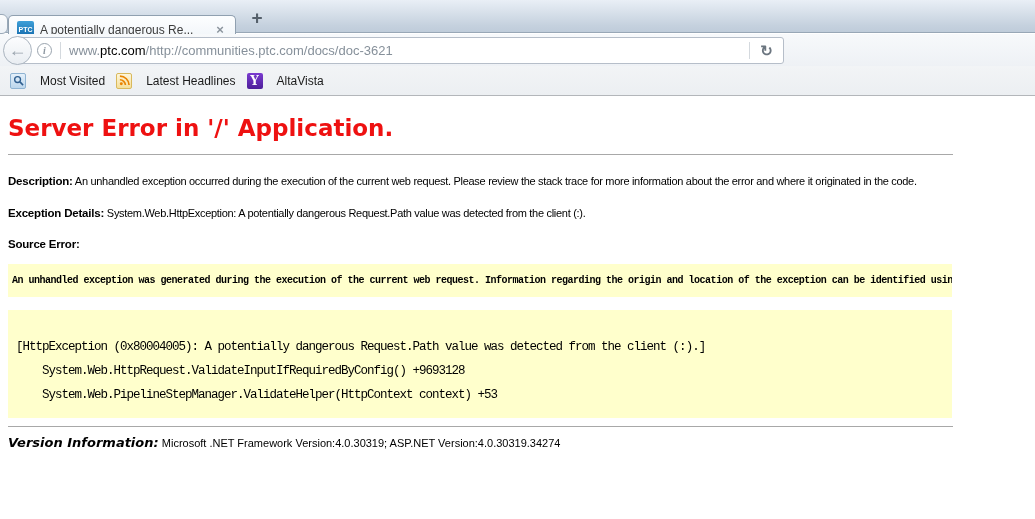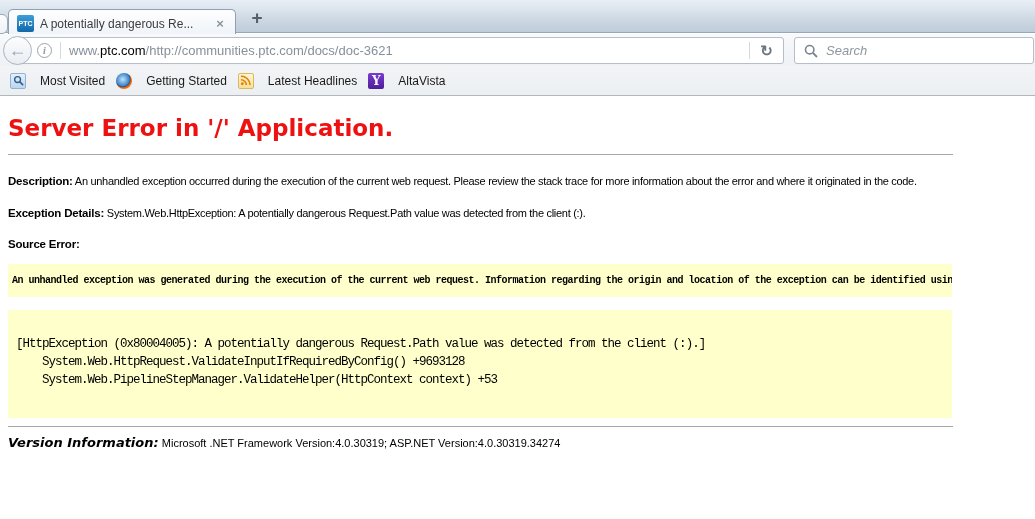--- a/index.html
+++ b/index.html
@@ -8,21 +8,21 @@
 
   .browser { position:relative; width:1035px; height:519px; }
 
   
   .tabbar { position:absolute; left:0; top:0; width:1035px; height:33px;
             background:linear-gradient(#e9eff6, #c5d1de 80%, #bfccda);
             border-bottom:1px solid #98a7b6; }
   .tab-nub { position:absolute; left:-8px; top:14px; width:16px; height:20px;
              background:linear-gradient(#fbfcfd,#eef2f7); border:1px solid #9aa9b8;
              border-radius:6px; }
-  .tab { position:absolute; left:8px; top:9px; width:228px; height:28px;
+  .tab { position:absolute; left:8px; top:15px; width:228px; height:28px;
          background:linear-gradient(#fdfeff,#eef3f8);
          border:1px solid #90a0b0; border-bottom:none;
          border-radius:5px 5px 0 0; display:flex; align-items:center; padding:0 8px; }
   .favicon { width:17px; height:17px; border-radius:2px; flex:0 0 17px;
              background:linear-gradient(#3d9fd8,#1267a9);
              color:#fff; font-size:7px; font-weight:bold; text-align:center;
              line-height:17px; letter-spacing:0; }
   .tab-title { flex:1; margin:0 6px; font-size:12px; color:#3c3c3c; white-space:nowrap;
                overflow:hidden; }
   .tab-close { flex:0 0 14px; color:#8b949d; font-size:13px; font-weight:bold;
@@ -83,21 +83,21 @@
   .err-h2 { font-family:"DejaVu Sans", sans-serif; font-weight:bold; font-style:italic;
             font-size:17px; color:#8b0000; margin-top:15px; }
   .err-line { margin-top:20px; font-size:11px; color:#000; letter-spacing:-0.3px; }
   .err-line b { font-size:11.5px; letter-spacing:-0.2px; }
   .label-solo { margin-top:19px; font-size:11.5px; font-weight:bold; letter-spacing:-0.2px; }
   .yellowbox1 { margin:14px 1px 0 0; background:#ffffcc; padding:11px 4px;
                 font-family:"Liberation Mono", monospace; font-size:10px; font-weight:bold;
                 letter-spacing:-0.5px; white-space:nowrap; overflow:hidden; }
   .yellowbox2 { margin:13px 1px 0 0; background:#ffffcc; height:108px; }
   .yellowbox2 pre { font-family:"Liberation Mono", monospace; font-size:12.5px;
-                    letter-spacing:-1px; line-height:18px; padding:25px 0 0 8px; }
+                    letter-spacing:-1px; line-height:24px; padding:25px 0 0 8px; }
   .version { margin-top:8px; font-size:11px; }
   .version b { font-family:"DejaVu Sans", sans-serif; font-size:13px;font-style:italic; }
 
   
   svg { display:block; }
 </style>
 </head>
 <body>
 
 <div class="browser">
@@ -117,42 +117,31 @@
       <span class="back-arrow">←</span>
     </div>
     <div class="urlbar">
       <span class="info-icon">i</span>
       <span class="url-sep"></span>
       <span class="url-text"><span>www.</span><span class="url-domain">ptc.com</span><span>/http://communities.ptc.com/docs/doc-3621</span></span>
       <span class="reload-btn">
         <span class="reload-glyph">↻</span>
       </span>
     </div>
-    <div class="searchbox">
-      <svg width="14" height="14" viewBox="0 0 14 14">
-        <circle cx="5.7" cy="5.7" r="4.2" fill="none" stroke="#7b858f" stroke-width="1.6"></circle>
-        <line x1="9" y1="9" x2="13" y2="13" stroke="#7b858f" stroke-width="1.8"></line>
-      </svg>
-      <span class="search-ph">Search</span>
-    </div>
   </div>
 
   <div class="bookmarksbar">
     <div class="bm-item">
       <span class="bm-ico ico-mostvisited">
         <svg width="11" height="11" viewBox="0 0 12 12">
           <circle cx="5" cy="5" r="3.2" fill="none" stroke="#2f5e8f" stroke-width="1.5"></circle>
           <line x1="7.5" y1="7.5" x2="11" y2="11" stroke="#2f5e8f" stroke-width="1.7"></line>
         </svg>
       </span>
       <span class="bm-label">Most Visited</span>
-    </div>
-    <div class="bm-item">
-      <span class="bm-ico ico-firefox"></span>
-      <span class="bm-label">Getting Started</span>
     </div>
     <div class="bm-item">
       <span class="bm-ico ico-rss">
         <svg width="11" height="11" viewBox="0 0 12 12">
           <circle cx="2.5" cy="9.5" r="1.6" fill="#e98300"></circle>
           <path d="M1 5.2 A6 6 0 0 1 7 11" fill="none" stroke="#e98300" stroke-width="1.8"></path>
           <path d="M1 1.2 A10 10 0 0 1 11 11" fill="none" stroke="#e98300" stroke-width="1.8"></path>
         </svg>
       </span>
       <span class="bm-label">Latest Headlines</span>

